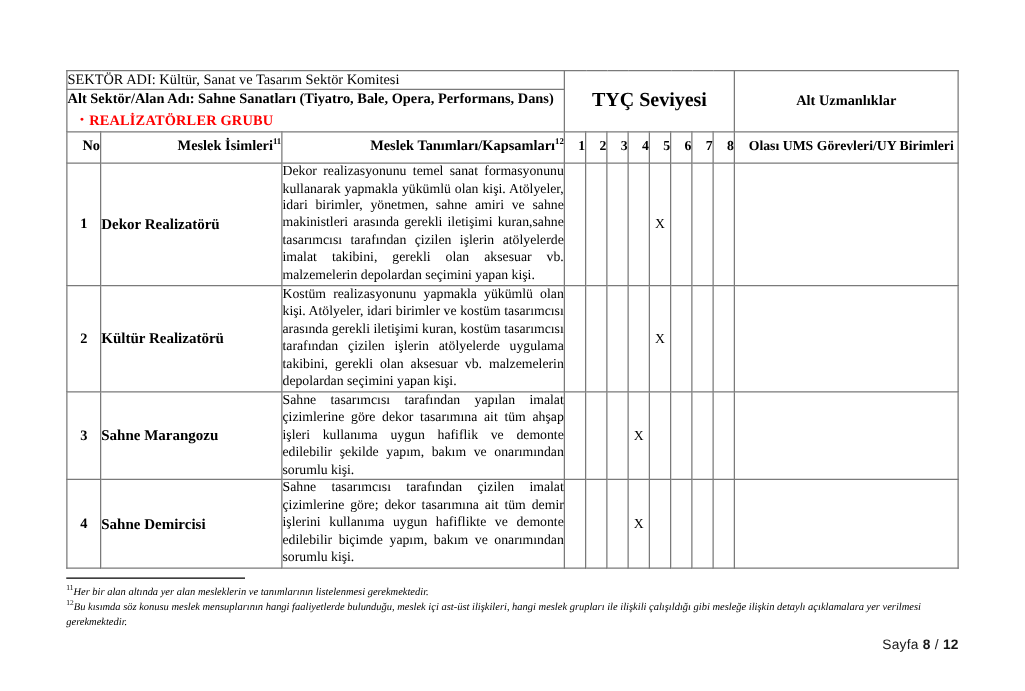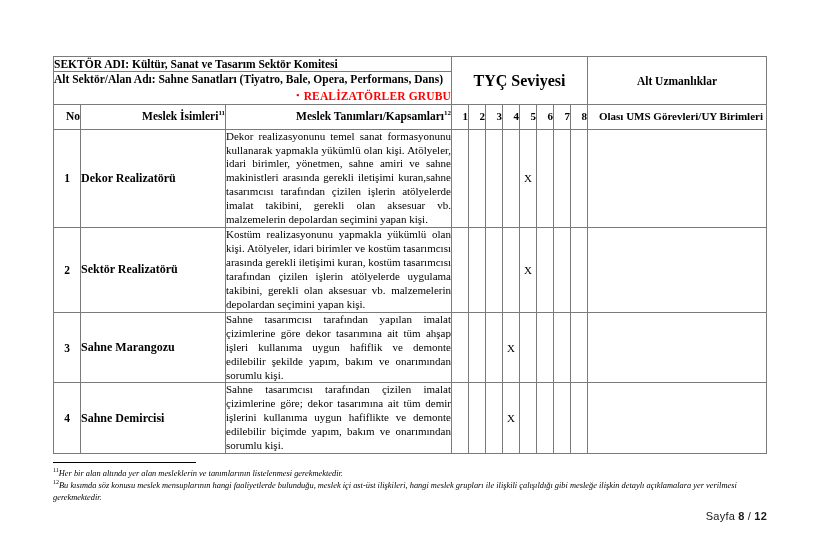--- a/index.html
+++ b/index.html
@@ -42,34 +42,34 @@
   
   col.c-no    { width: 27px; }
   col.c-name  { width: 145px; }
   col.c-desc  { width: 226px; }
   col.c-lvl   { width: 17px; }
   col.c-alt   { width: 179px; }
 
   
   .sector-cell {
     padding: 6px 8px 6px 8px;
-    font-weight: bold;
+    font-weight: normal;
     font-size: 11.5px;
     line-height: 1.25;
   }
   .subsector-cell {
     padding: 5px 8px 6px 8px;
     font-size: 11.5px;
     line-height: 1.35;
   }
   .subsector-line {
     font-weight: bold;
   }
   .grubu-line {
-    text-align: right;
+    text-align: left;
     padding-left: 10px;
     margin-top: 1px;
   }
   .grubu-bullet {
     display: inline-block;
     color: #FF0000;
     font-weight: bold;
     font-size: 11.5px;
     letter-spacing: 0.15px;
   }
@@ -258,21 +258,21 @@
         <td class="lvl-cell"></td>
         <td class="lvl-cell">X</td>
         <td class="lvl-cell"></td>
         <td class="lvl-cell"></td>
         <td class="lvl-cell"></td>
         <td class="alt-cell"></td>
       </tr>
 
       <tr class="r2">
         <td class="no-cell">2</td>
-        <td class="name-cell">Sektör Realizatörü</td>
+        <td class="name-cell">Kültür Realizatörü</td>
         <td class="desc-cell">Kostüm realizasyonunu yapmakla yükümlü olan kişi. Atölyeler, idari birimler ve kostüm tasarımcısı arasında gerekli iletişimi kuran, kostüm tasarımcısı tarafından çizilen işlerin atölyelerde uygulama takibini, gerekli olan aksesuar vb. malzemelerin depolardan seçimini yapan kişi.</td>
         <td class="lvl-cell"></td>
         <td class="lvl-cell"></td>
         <td class="lvl-cell"></td>
         <td class="lvl-cell"></td>
         <td class="lvl-cell">X</td>
         <td class="lvl-cell"></td>
         <td class="lvl-cell"></td>
         <td class="lvl-cell"></td>
         <td class="alt-cell"></td>

